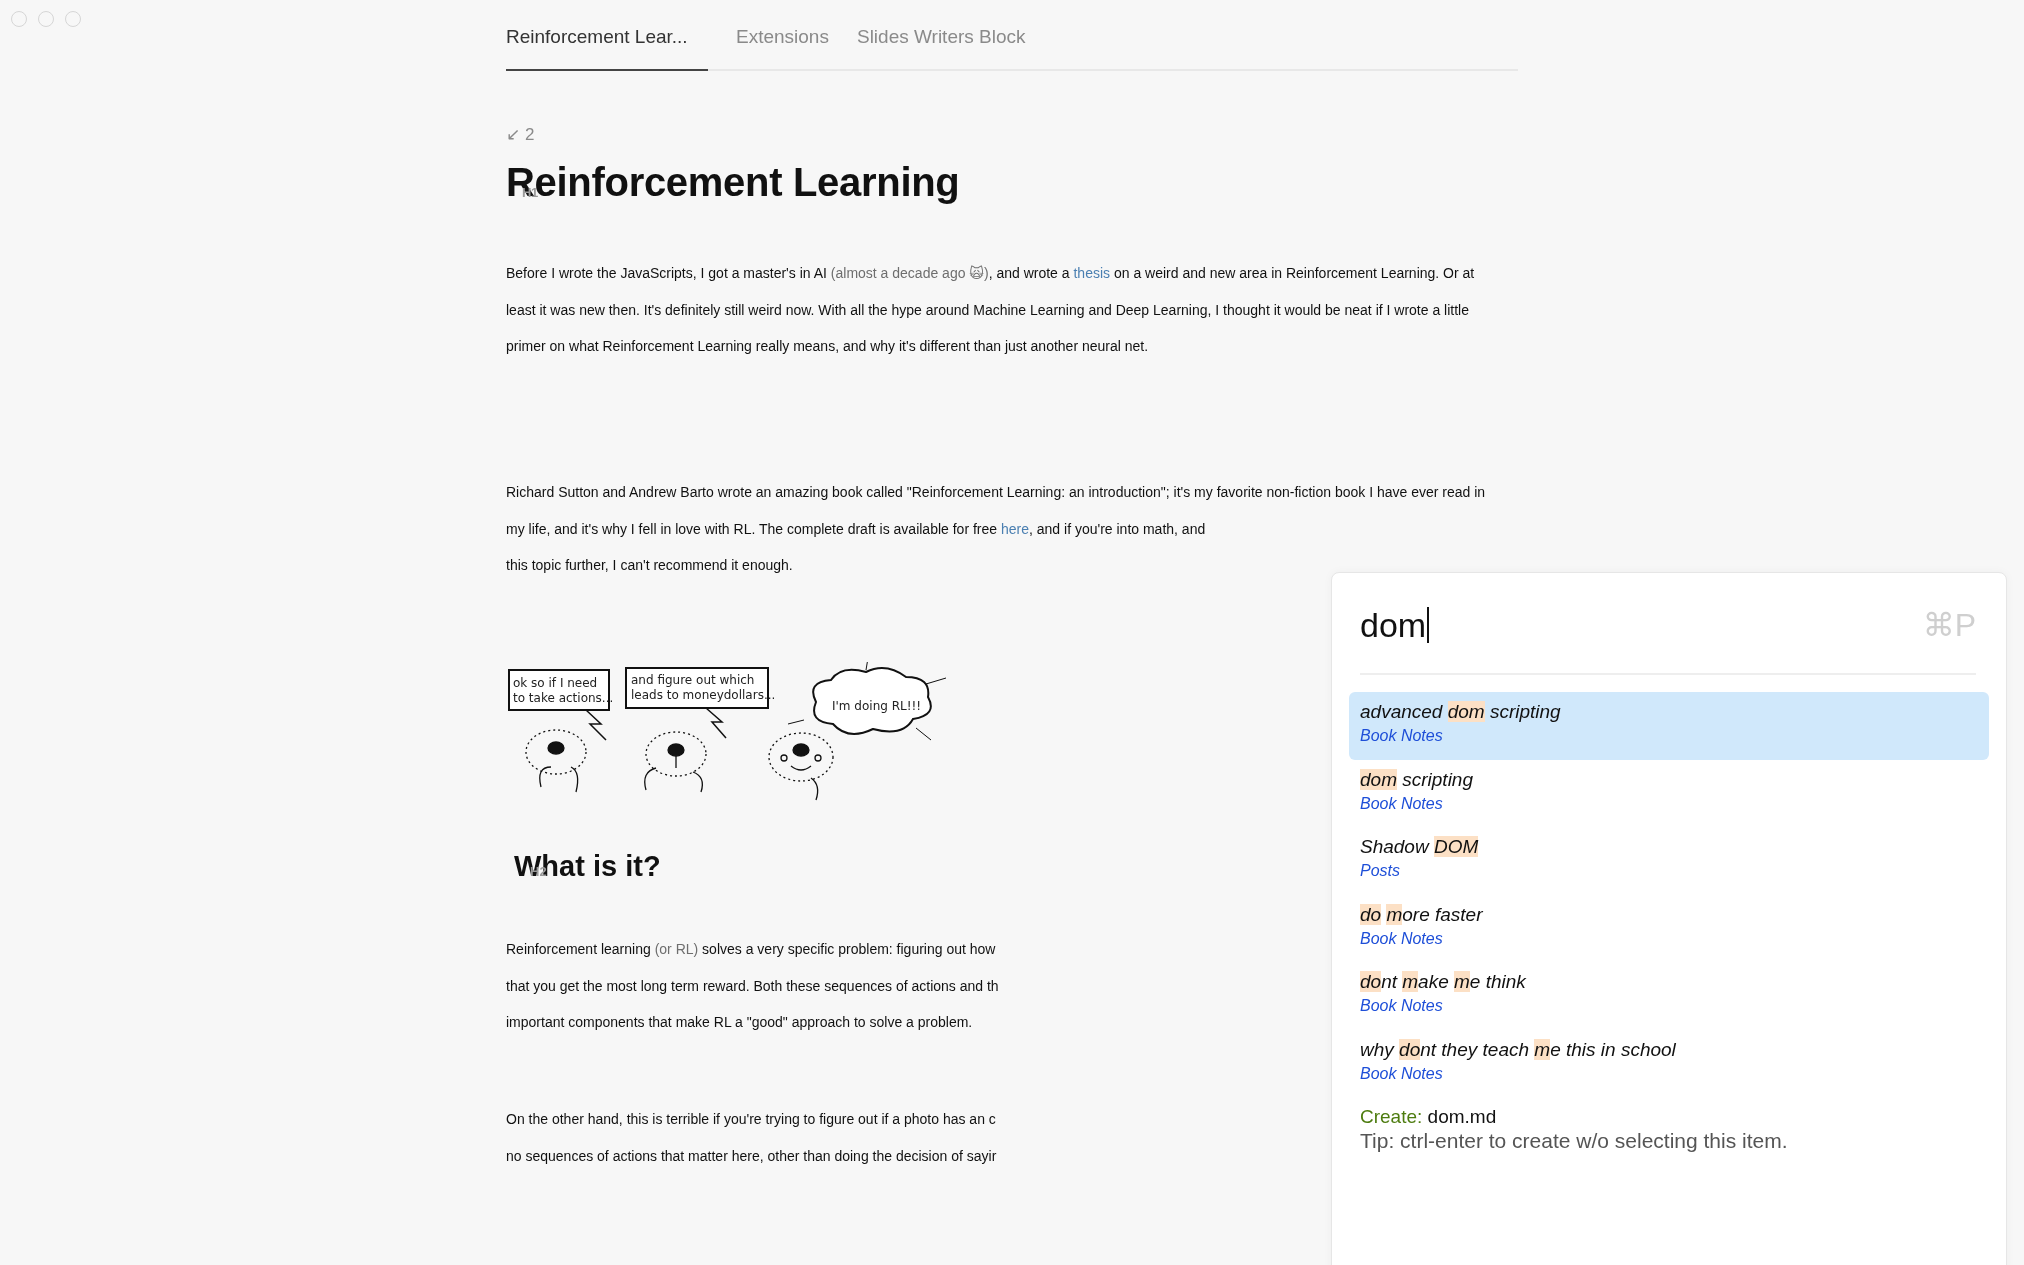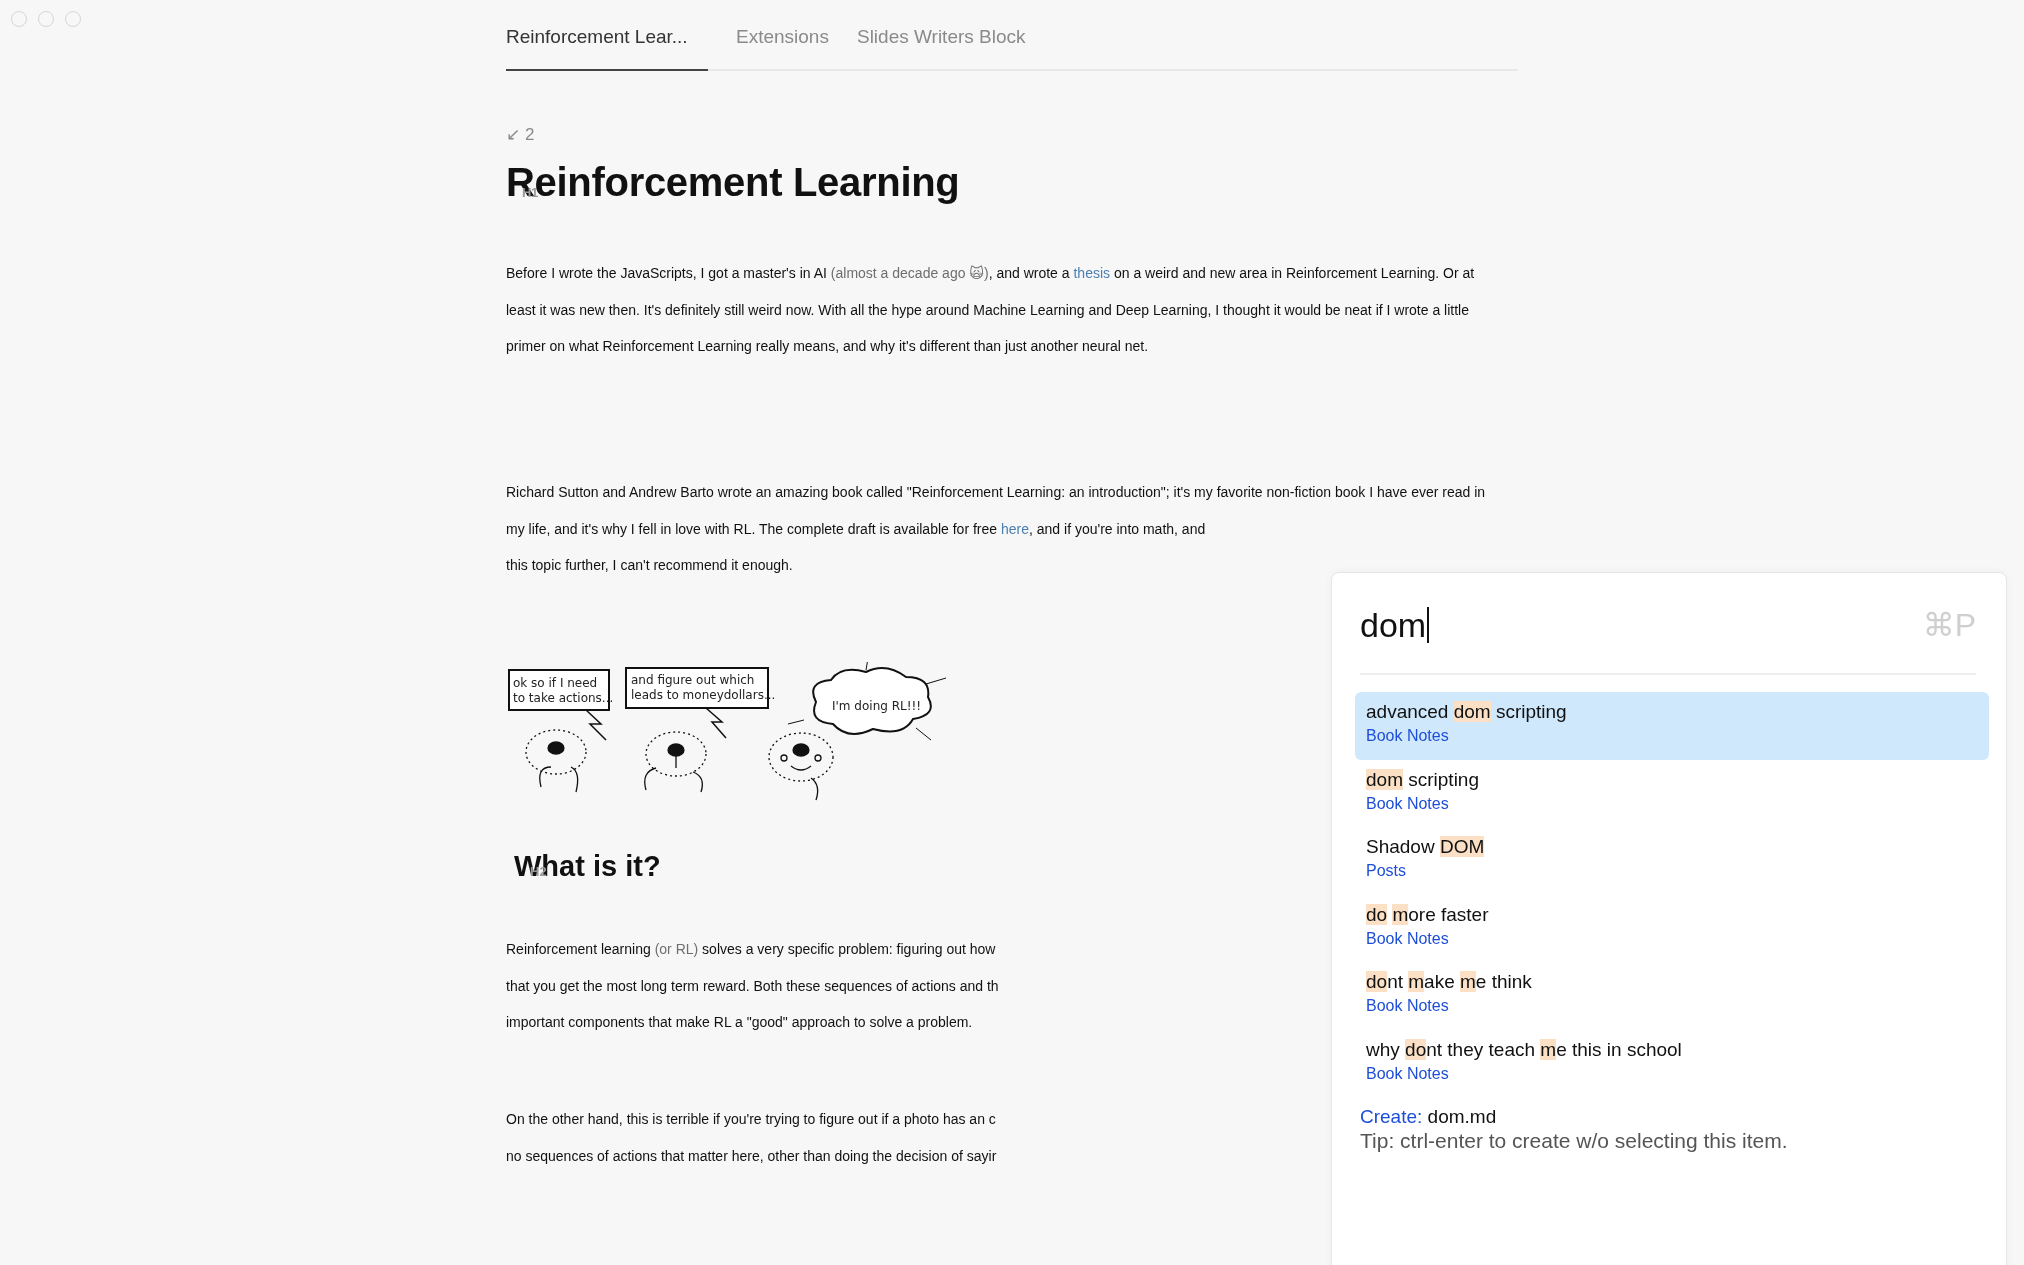--- a/index.html
+++ b/index.html
@@ -70,29 +70,29 @@
   }
   .query {
     font-size: 34px; color: #111; border: none; outline: none; background: transparent;
     font-family: "Liberation Sans", sans-serif;
   }
   .caret { display: inline-block; width: 2px; height: 36px; background: #111; margin-left: 1px; }
   .shortcut { margin-left: auto; font-size: 32px; color: #cfcfcf; }
   .palette-divider {
     position: absolute; left: 28px; right: 30px; top: 100px; height: 2px; background: #eee;
   }
-  .results { position: absolute; left: 23px; right: 17px; top: 119px; }
+  .results { position: absolute; left: 17px; right: 17px; top: 119px; font-style: italic; }
   .result {
     height: 67.5px; border-radius: 6px; padding: 8px 11px 0 11px; cursor: pointer;
   }
   .result.selected { background: #d0e8fb; }
   .result-title { font-size: 19px; color: #111; line-height: 24px; white-space: nowrap; }
   .result-title mark { background: #fce0c5; color: #111; padding: 0; }
   .result-sub { font-size: 16px; color: #1d4ed8; line-height: 22px; margin-top: 1px; }
-  .create-prefix { color: #1d4ed8; }
+  .create-prefix { color: #4d7c0f; }
   .tip { font-size: 21px; color: #555; }
 </style>
 </head>
 <body>
 
 <div class="traffic-lights">
   <span></span>
   <span></span>
   <span></span>
 </div>

